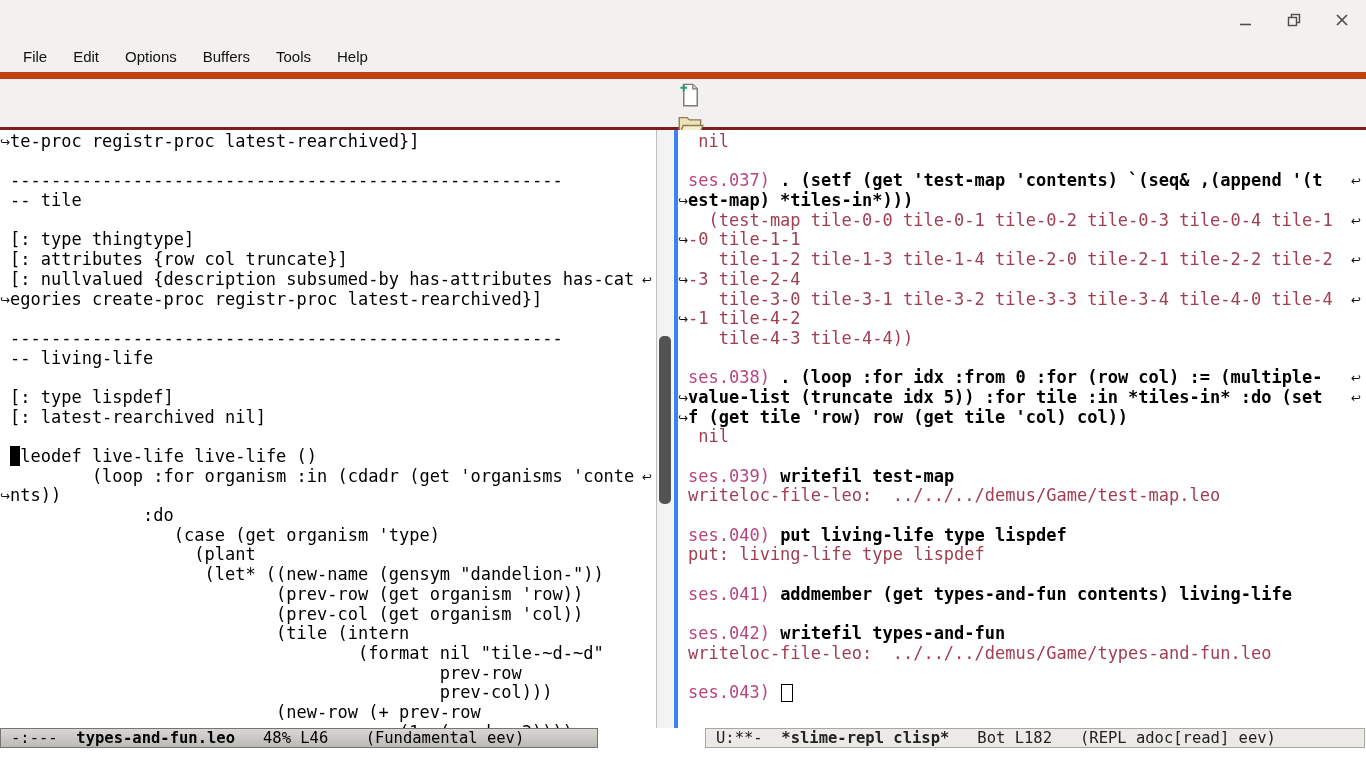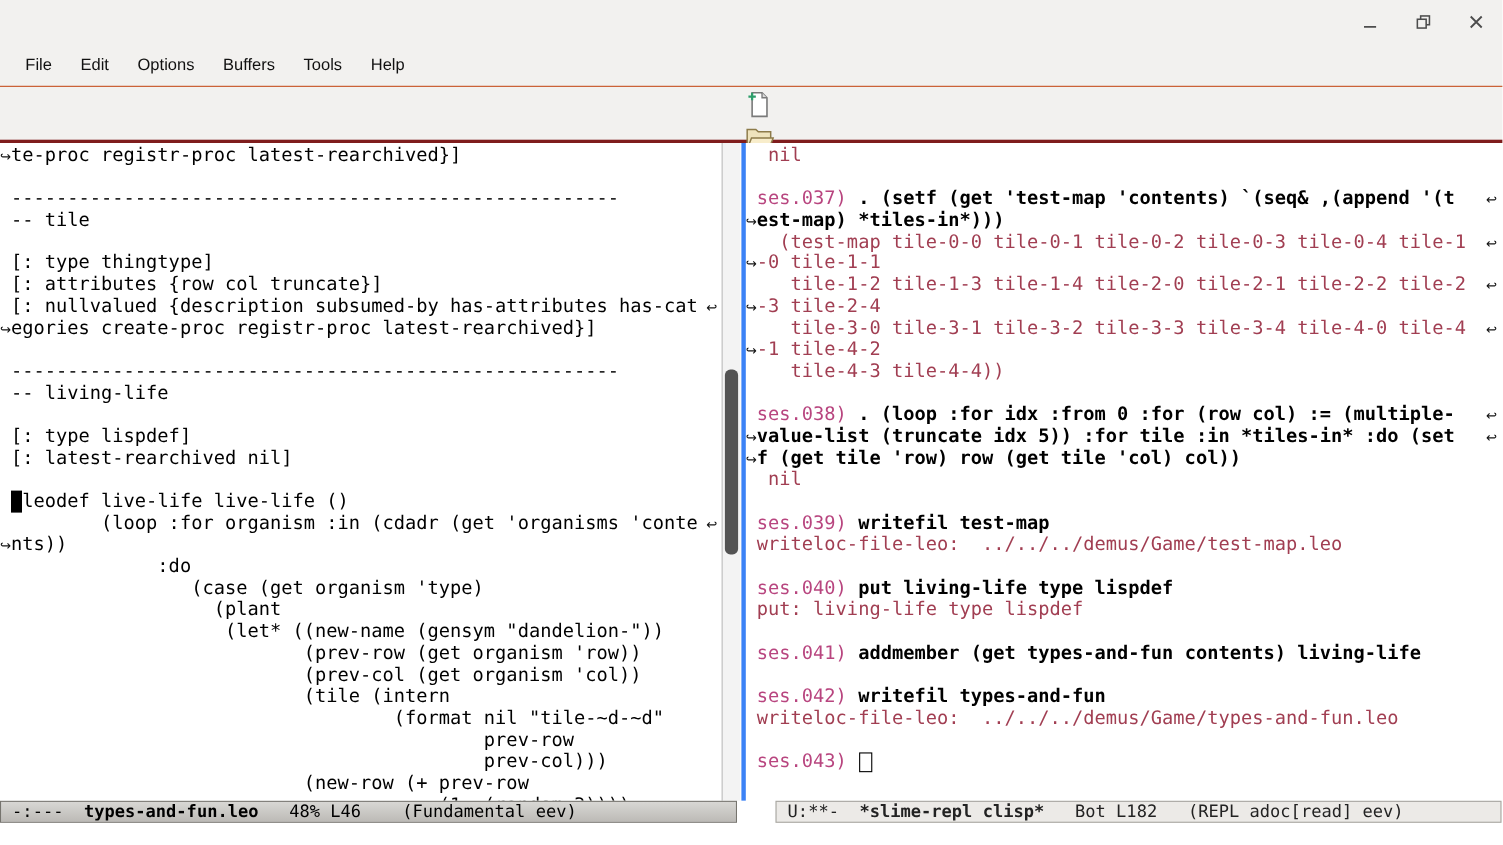--- a/index.html
+++ b/index.html
@@ -6,21 +6,21 @@
   body{width:1366px;height:768px;overflow:hidden;background:#fff;position:relative;
        font-family:"Liberation Sans",sans-serif;}
 
   
   .titlebar{position:absolute;top:0;left:0;right:0;height:40px;background:#f2f1ef;}
   .win-controls{position:absolute;right:12px;top:8px;display:flex;gap:24px;}
   .wc{width:24px;height:24px;display:flex;align-items:center;justify-content:center;cursor:default;}
 
   
   .menubar{position:absolute;top:40px;left:0;right:0;height:39px;background:#f2f1ef;
-           display:flex;align-items:center;padding-left:10px;border-bottom:1px solid #c2410c;box-sizing:border-box;}
+           display:flex;align-items:center;padding-left:10px;border-bottom:7px solid #c2410c;box-sizing:border-box;}
   .menu-item{padding:0 13px;font-size:15px;color:#111;}
 
   
   .toolbar{position:absolute;top:79px;left:0;right:0;height:51px;background:#f2f1ef;
            border-bottom:3px solid #7f1d1d;display:flex;align-items:center;padding-left:14px;box-sizing:border-box;flex-direction:column;}
   .tbtn{display:flex;align-items:center;gap:6px;border:none;background:transparent;margin:0 8px;padding:2px;}
   .tbtn.disabled{opacity:.5;}
   .g1{margin-left:22px;} .g2{margin-left:26px;align-items:center;} .g3{margin-left:30px;}
   .undo-text{color:#1d54c9;font-weight:bold;font-size:16px;}
   .save-text{color:#8f8f8f;font-size:16px;}
@@ -44,21 +44,21 @@
   .in{font-weight:bold;color:#000;}
   .out{color:var(--out,#a13e52);}
   .cursor{background:#000;color:#000;}
   .hcursor{display:inline-block;width:10px;height:16px;border:1.5px solid #000;
            vertical-align:middle;overflow:hidden;margin-left:1px;}
 
   
   .modelines{position:absolute;top:728px;left:0;right:0;height:22px;background:#fff;}
   .modeline{position:absolute;top:0;height:20px;line-height:19px;font-family:"DejaVu Sans Mono",monospace;
             font-size:15.5px;white-space:pre;overflow:hidden;padding-left:10px;border:1px solid;box-sizing:border-box;}
-  #mlLeft{left:0;width:670px;background:linear-gradient(#d8d7d4,#bcbab6);border-color:#76746e;color:#000;}
+  #mlLeft{left:0;width:598px;background:linear-gradient(#d8d7d4,#bcbab6);border-color:#76746e;color:#000;}
   #mlRight{left:705px;right:1px;background:#eceae7;border-color:#a9a7a2;color:#222;}
   .ml{} .mlb{font-weight:bold;}
 
   
   .minibuffer{position:absolute;top:750px;left:0;right:0;height:18px;background:#fff;}
 </style>
 </head>
 <body>
 
 <div class="titlebar">

